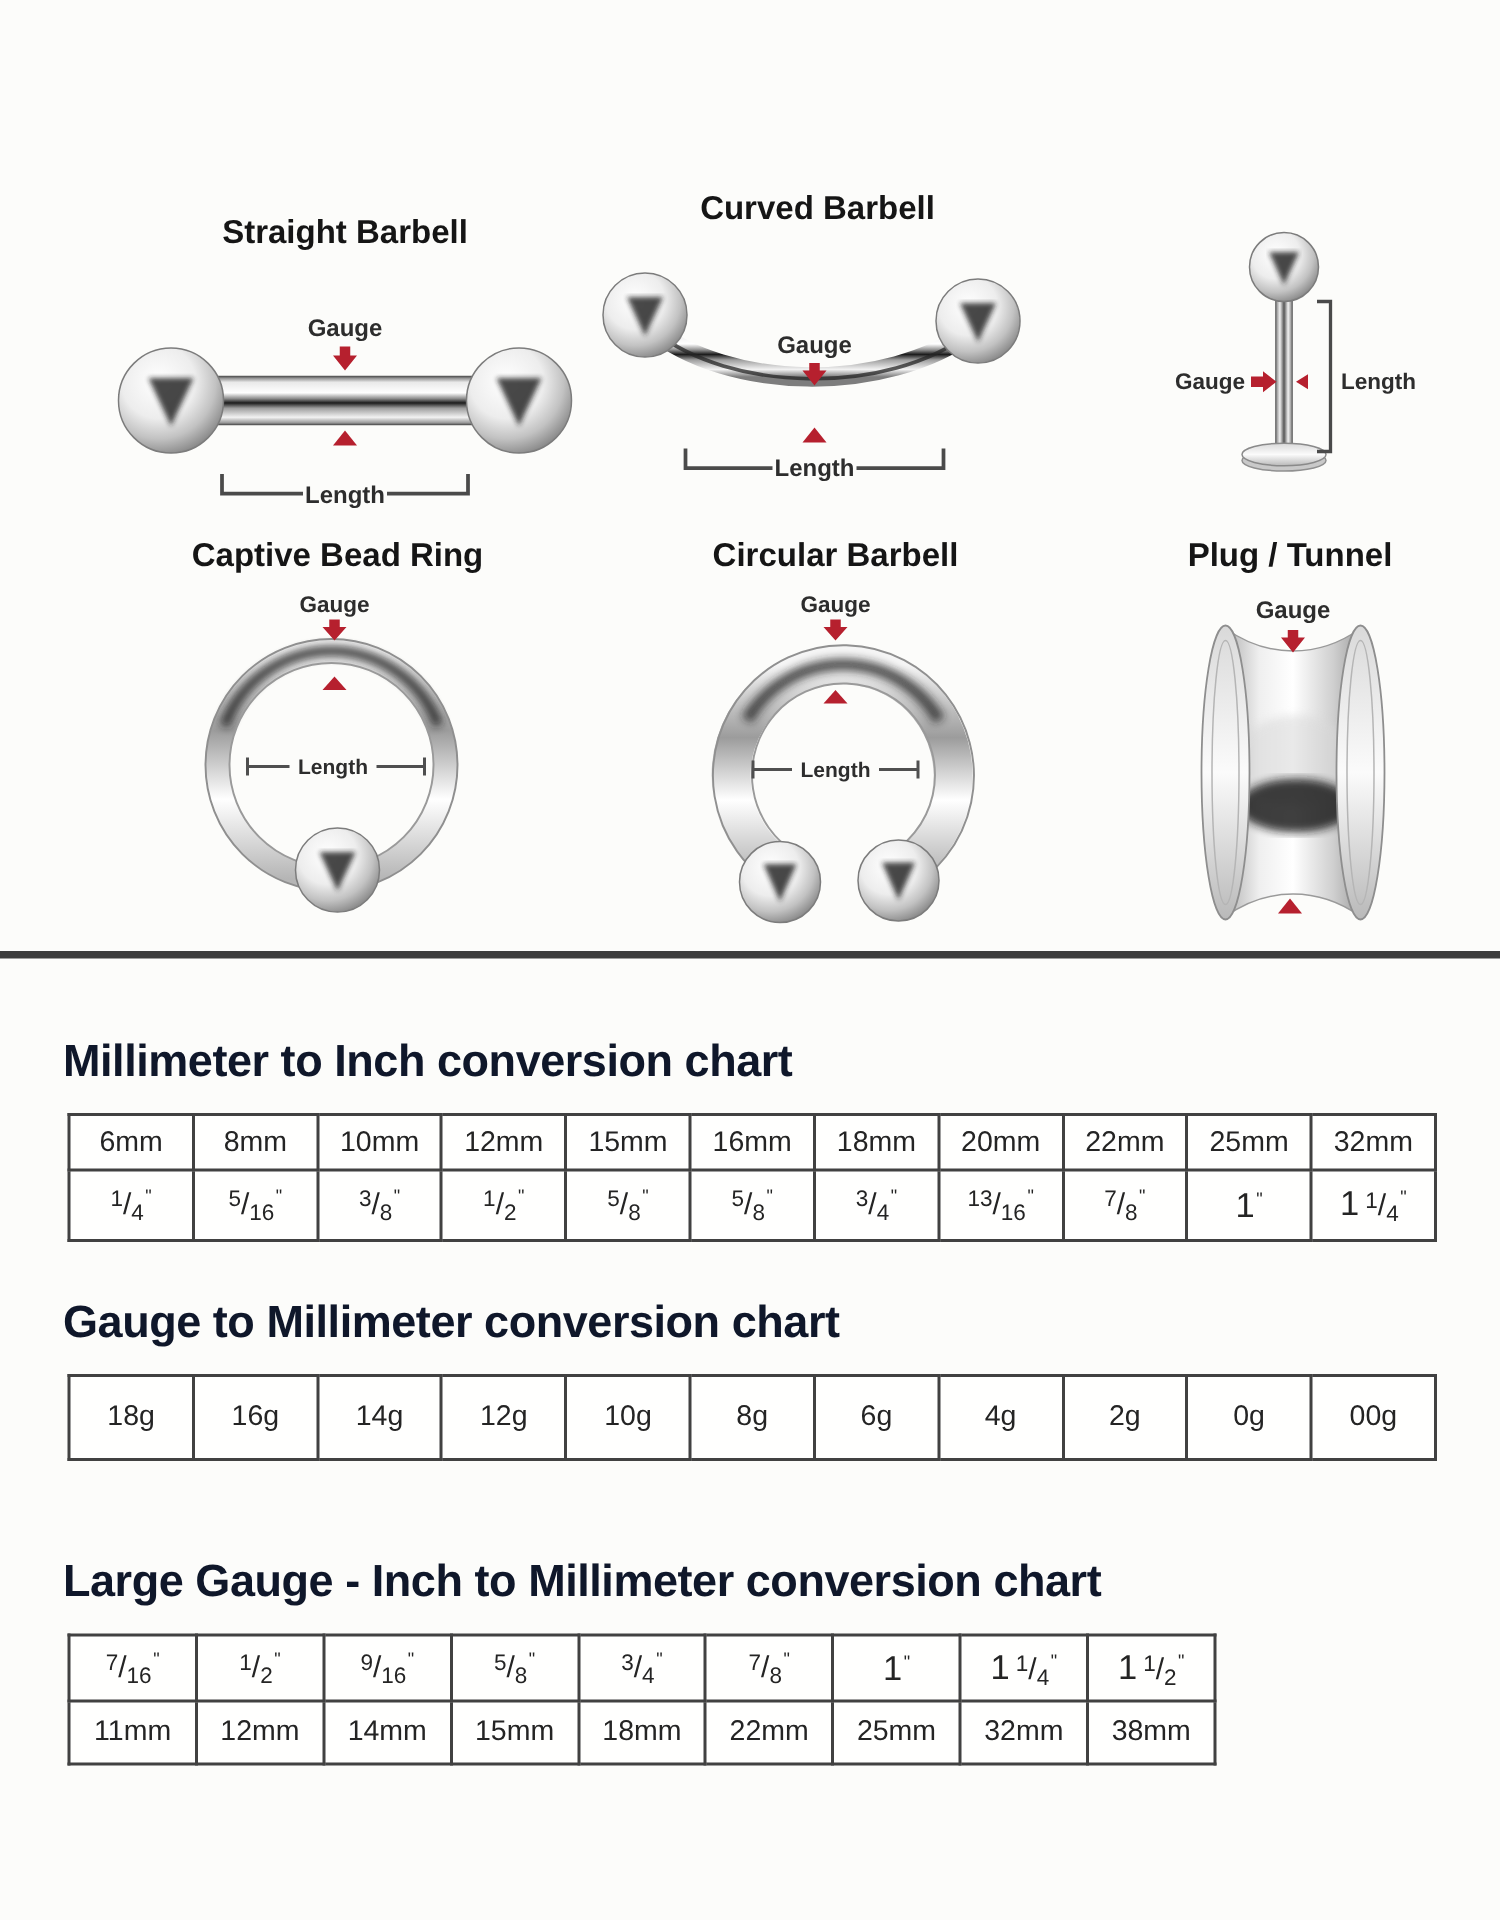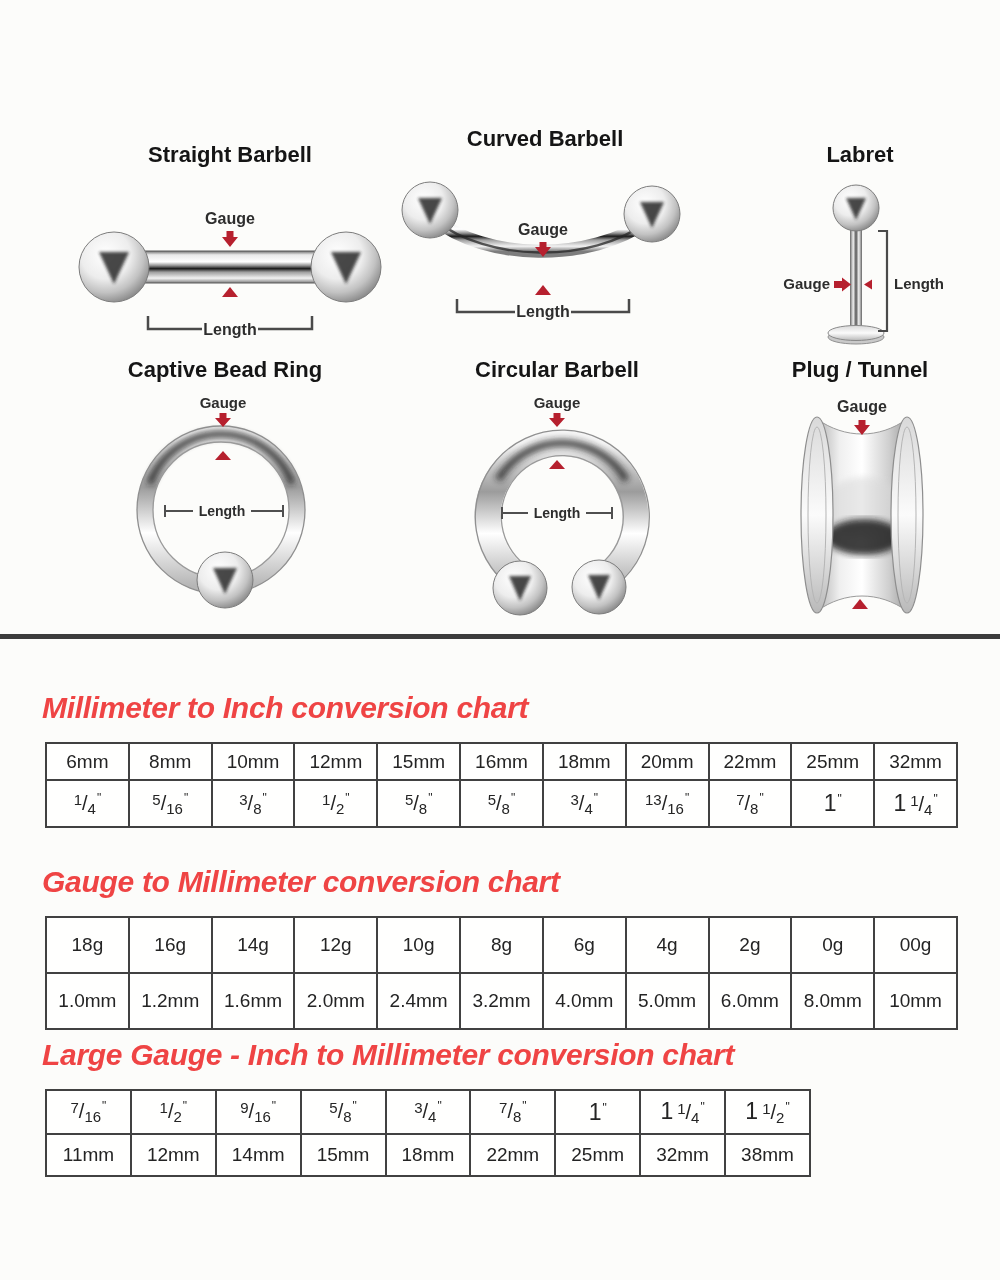--- a/index.html
+++ b/index.html
@@ -11,22 +11,22 @@
   figure.diagram figcaption {
     font-size:22px; font-weight:bold; color:#151515;
     text-align:center; height:30px; line-height:26px; white-space:nowrap;
   }
   .svg-label { font-weight:bold; fill:#2d2d2d; font-family:"Liberation Sans",sans-serif; }
 
   .divider { position:absolute; left:0; top:634px; width:1000px; height:5px; background:#3c3c3c; }
 
   .chart-group { position:absolute; left:42px; }
   .chart-title {
-    font-size:30px; font-weight:600; color:#ef4444;
-    line-height:36px; margin-bottom:16px; letter-spacing:-0.3px; white-space:nowrap;font-style:italic;
+    font-size:30px; font-weight:600; color:#0f172a;
+    line-height:36px; margin-bottom:16px; letter-spacing:-0.3px; white-space:nowrap;
   }
   .conv-table { border-collapse:collapse; background:#fffffe; table-layout:fixed; margin-left:3px; }
   .conv-table td { border:2px solid #414141; text-align:center; vertical-align:middle; color:#242424; }
   .cell-plain { font-size:19px;border-radius:17px; }
   .cell-frac  { font-size:20px; white-space:nowrap; }
   .cell-frac .whole { font-size:23px; }
   .cell-frac sup { font-size:15px; vertical-align:5px; }
   .cell-frac sub { font-size:15px; vertical-align:-4px; }
   .in { font-size:12px; vertical-align:8px; margin-left:1px; }
 
@@ -131,21 +131,20 @@
       </g>
       <text x="148" y="79" text-anchor="middle" font-size="16" class="svg-label">Gauge</text>
       <path d="M144.5,86 h7 v5 h4.5 l-8,10 -8,-10 h4.5 z" fill="#b6202e"></path>
       <path d="M148,129 l8,10 h-16 z" fill="#b6202e"></path>
       <path d="M62,143 V156 H120 M176,156 H234 V143" stroke="#4a4a4a" stroke-width="2.5" fill="none"></path>
       <text x="148" y="161" text-anchor="middle" font-size="16" class="svg-label">Length</text>
     </svg>
   </figure>
 
   <figure class="diagram" style="left:730px; top:142px; width:260px;">
-    <figcaption>Labret</figcaption>
     <svg width="260" height="185" viewBox="0 0 260 185">
       <rect x="120.5" y="52" width="11" height="104" fill="url(#gBarH)" stroke="#6a6a6a" stroke-width="0.8"></rect>
       <g>
         <circle cx="126" cy="36" r="23" fill="url(#gBall)" stroke="#7c7c7c" stroke-width="1"></circle>
         <path d="M126,48 L116,26 L136,26 Z" fill="#1d1d1d" opacity="0.8" filter="url(#soft)"></path>
       </g>
       <g>
         <ellipse cx="126" cy="165" rx="28" ry="7" fill="#c9c9c9" stroke="#909090" stroke-width="1"></ellipse>
         <ellipse cx="126" cy="161" rx="28" ry="7.5" fill="url(#gFlange)" stroke="#8a8a8a" stroke-width="1"></ellipse>
       </g>
@@ -265,33 +264,20 @@
             <td class="cell-plain">14g</td>
             <td class="cell-plain">12g</td>
             <td class="cell-plain">10g</td>
             <td class="cell-plain">8g</td>
             <td class="cell-plain">6g</td>
             <td class="cell-plain">4g</td>
             <td class="cell-plain">2g</td>
             <td class="cell-plain">0g</td>
             <td class="cell-plain">00g</td>
           </tr>
-          <tr>
-            <td class="cell-plain">1.0mm</td>
-            <td class="cell-plain">1.2mm</td>
-            <td class="cell-plain">1.6mm</td>
-            <td class="cell-plain">2.0mm</td>
-            <td class="cell-plain">2.4mm</td>
-            <td class="cell-plain">3.2mm</td>
-            <td class="cell-plain">4.0mm</td>
-            <td class="cell-plain">5.0mm</td>
-            <td class="cell-plain">6.0mm</td>
-            <td class="cell-plain">8.0mm</td>
-            <td class="cell-plain">10mm</td>
-          </tr>
         </tbody>
       </table>
   </div>
 
   <div class="chart-group" id="group-2">
     <h2 class="chart-title">Large Gauge - Inch to Millimeter conversion chart</h2>
     <table class="conv-table" id="table-2">
         <tbody>
           <tr>
             <td class="cell-frac"><sup>7</sup>/<sub>16</sub><span class="in">"</span></td>

